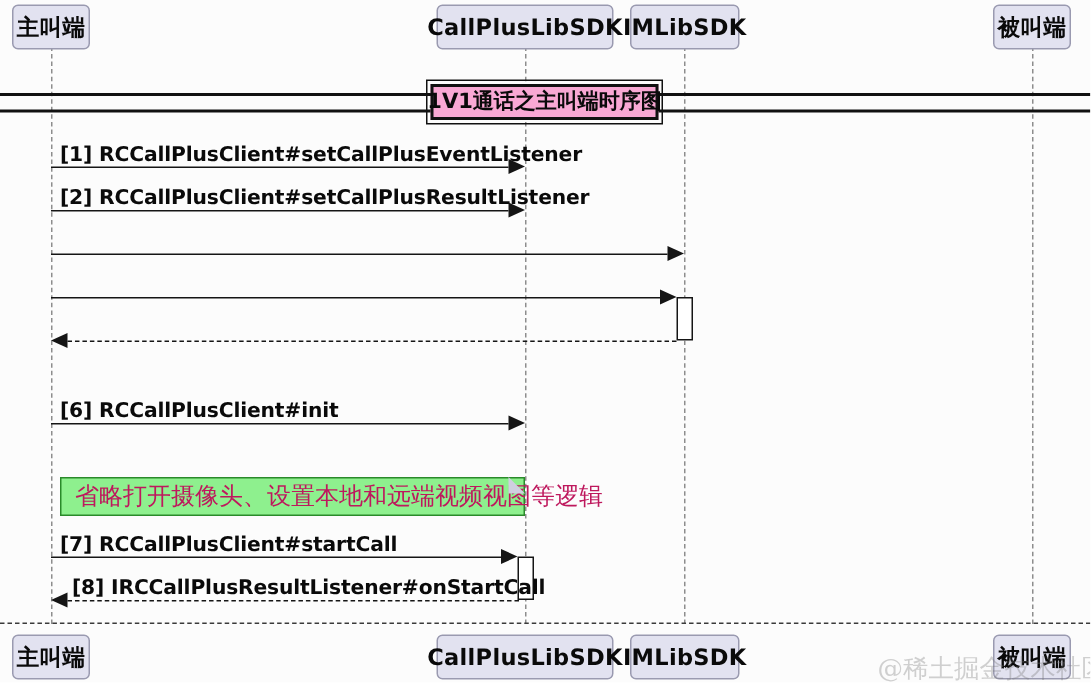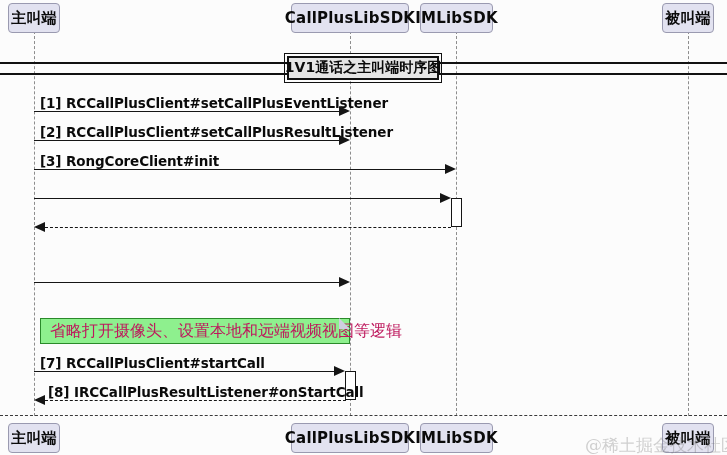--- a/index.html
+++ b/index.html
@@ -46,21 +46,21 @@
   .title-band {
     position: absolute;
     left: 0;
     width: 727px;
     height: 0;
     border-top: 2px solid #111;
   }
   .title-box {
     position: absolute;
     box-sizing: border-box;
-    background: #e5e5e5;
+    background: #f9a8d4;
     border: 2px solid #111;
     outline: 1px solid #111;
     outline-offset: 2px;
     color: #0a0a0a;
     font-size: 14px;
     font-weight: bold;
     display: flex;
     align-items: center;
     justify-content: center;
     white-space: nowrap;
@@ -178,30 +178,30 @@
   <div class="activation" style="left:345px; top:371px; height:29px;"></div>
 
   <div class="msg-label" style="left:40px; top:95px;">[1] RCCallPlusClient#setCallPlusEventListener</div>
   <div class="msg-line" style="left:34px; top:111px; width:305px;"></div>
   <div class="arrow-head right" style="left:339px; top:106px;"></div>
 
   <div class="msg-label" style="left:40px; top:124px;">[2] RCCallPlusClient#setCallPlusResultListener</div>
   <div class="msg-line" style="left:34px; top:140px; width:305px;"></div>
   <div class="arrow-head right" style="left:339px; top:135px;"></div>
 
-  <div class="msg-label" style="left:40px; top:153px;">[3] RongCoreClient#init</div>
   <div class="msg-line" style="left:34px; top:169px; width:411px;"></div>
   <div class="arrow-head right" style="left:445px; top:164px;"></div>
 
   <div class="msg-line" style="left:34px; top:198px; width:406px;"></div>
   <div class="arrow-head right" style="left:440px; top:193px;"></div>
 
   <div class="msg-line ret" style="left:45px; top:227px; width:406px;"></div>
   <div class="arrow-head left" style="left:34px; top:222px;"></div>
 
+  <div class="msg-label" style="left:40px; top:266px;">[6] RCCallPlusClient#init</div>
   <div class="msg-line" style="left:34px; top:282px; width:305px;"></div>
   <div class="arrow-head right" style="left:339px; top:277px;"></div>
 
   <div class="note" style="left:40px; top:318px; width:310px; height:26px;">省略打开摄像头、设置本地和远端视频视图等逻辑</div>
   <div class="note-fold" style="left:339px; top:318px;"></div>
 
   <div class="msg-label" style="left:40px; top:355px;">[7] RCCallPlusClient#startCall</div>
   <div class="msg-line" style="left:34px; top:371px; width:300px;"></div>
   <div class="arrow-head right" style="left:334px; top:366px;"></div>
 

